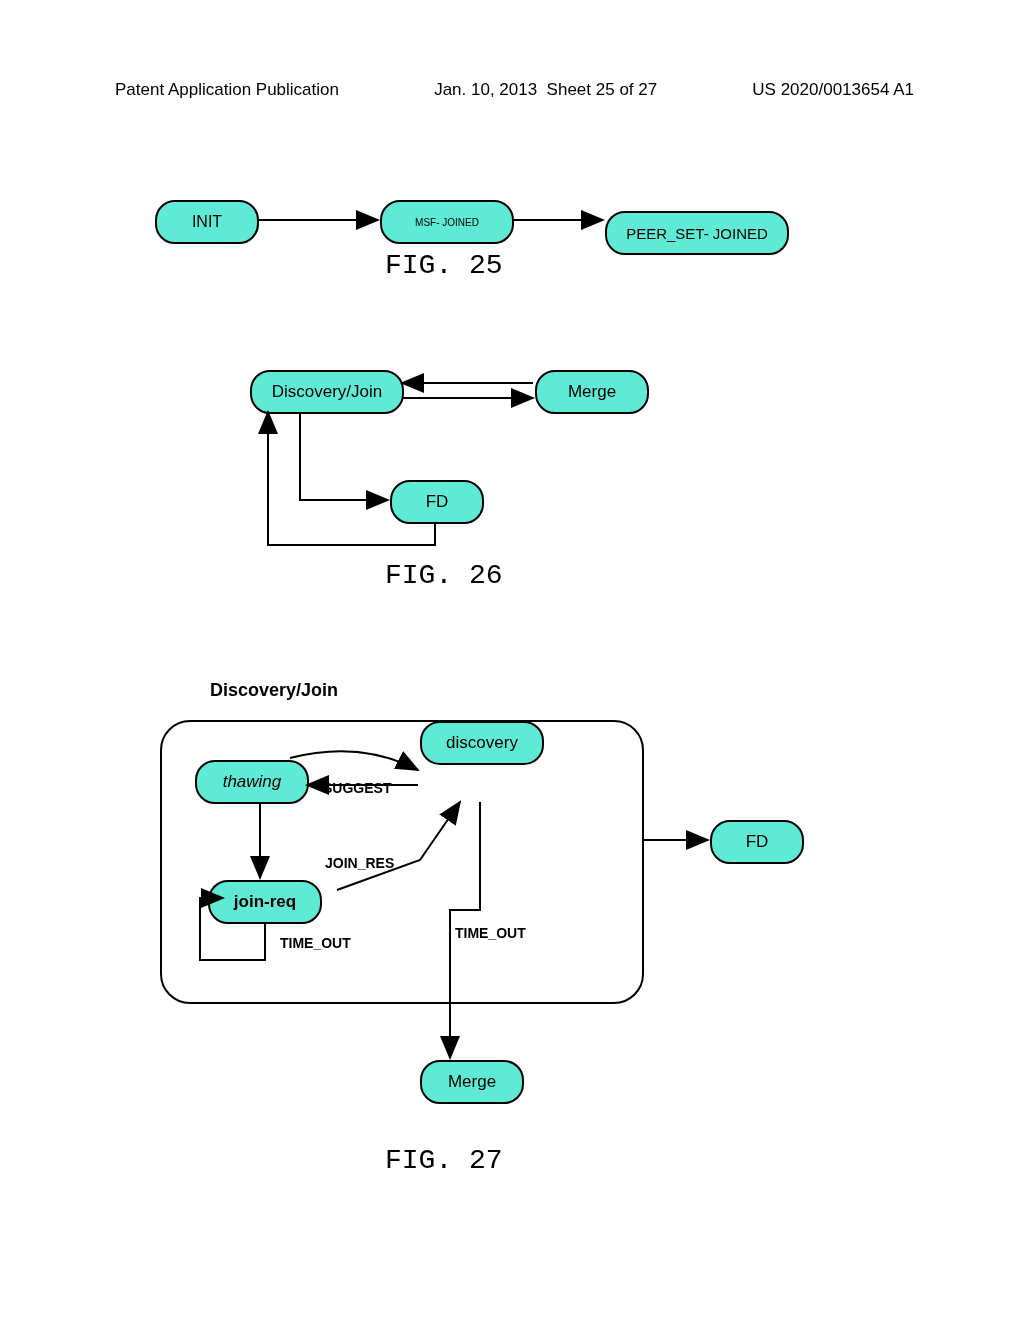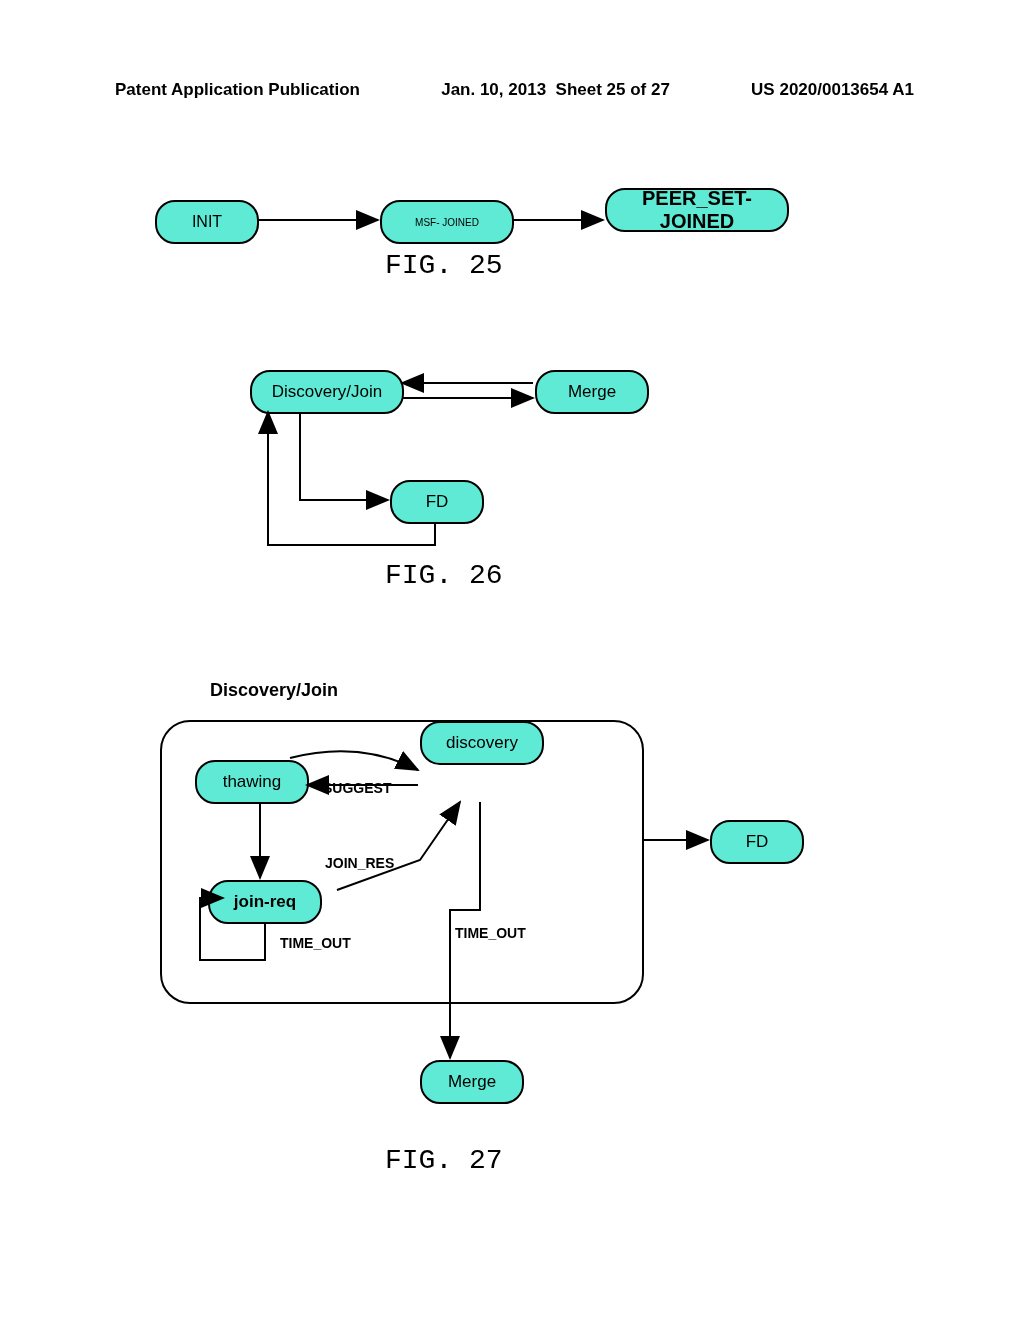--- a/index.html
+++ b/index.html
@@ -13,21 +13,21 @@
     position: relative;
   }
   .header {
     position: absolute;
     top: 80px;
     left: 115px;
     right: 110px;
     display: flex;
     justify-content: space-between;
     font-size: 17px;
-    font-weight: bold;
+    font-weight: normal;
   }
   .node {
     position: absolute;
     border: 2px solid #000;
     border-radius: 20px;
     text-align: center;
     display: flex;
     align-items: center;
     justify-content: center;
     background: #5eead4;
@@ -67,32 +67,32 @@
 <div class="header">
   <span>Patent Application Publication</span>
   <span>
     <span>Jan. 10, 2013</span>&nbsp;&nbsp;<span>Sheet 25 of 27</span>
   </span>
   <span>US 2020/0013654 A1</span>
 </div>
 
 <div class="node" style="left:155px; top:200px; width:100px; height:40px; font-size:16px;">INIT</div>
 <div class="node" style="left:380px; top:200px; width:130px; height:40px; font-size:10px;">MSF- JOINED</div>
-<div class="node" style="left:605px; top:188px; width:180px; height:40px; font-size:20px;font-weight:bold;">PEER_SET- JOINED</div>
+<div class="node" style="left:605px; top:211px; width:180px; height:40px; font-size:15px;">PEER_SET- JOINED</div>
 <div class="caption" style="left:385px; top:250px;">FIG. 25</div>
 
 <div class="node" style="left:250px; top:370px; width:150px; height:40px;">Discovery/Join</div>
 <div class="node" style="left:535px; top:370px; width:110px; height:40px;">Merge</div>
 <div class="node" style="left:390px; top:480px; width:90px; height:40px;">FD</div>
 <div class="caption" style="left:385px; top:560px;">FIG. 26</div>
 
 <div class="section-title" style="left:210px; top:680px;">Discovery/Join</div>
 <div class="big-box" style="left:160px; top:720px; width:480px; height:280px;"></div>
 
-<div class="node" style="left:195px; top:760px; width:110px; height:40px;">thawing</div>
+<div class="node" style="left:195px; top:760px; width:110px; height:40px;font-style:italic;">thawing</div>
 <div class="node" style="left:420px; top:721px; width:120px; height:40px;">discovery</div>
 <div class="node" style="left:208px; top:880px; width:110px; height:40px;font-weight:bold;">join-req</div>
 <div class="node" style="left:710px; top:820px; width:90px; height:40px;">FD</div>
 <div class="node" style="left:420px; top:1060px; width:100px; height:40px;">Merge</div>
 
 <div class="label" style="left:323px; top:780px;">SUGGEST</div>
 <div class="label" style="left:325px; top:855px;">JOIN_RES</div>
 <div class="label" style="left:280px; top:935px;">TIME_OUT</div>
 <div class="label" style="left:455px; top:925px;">TIME_OUT</div>
 

